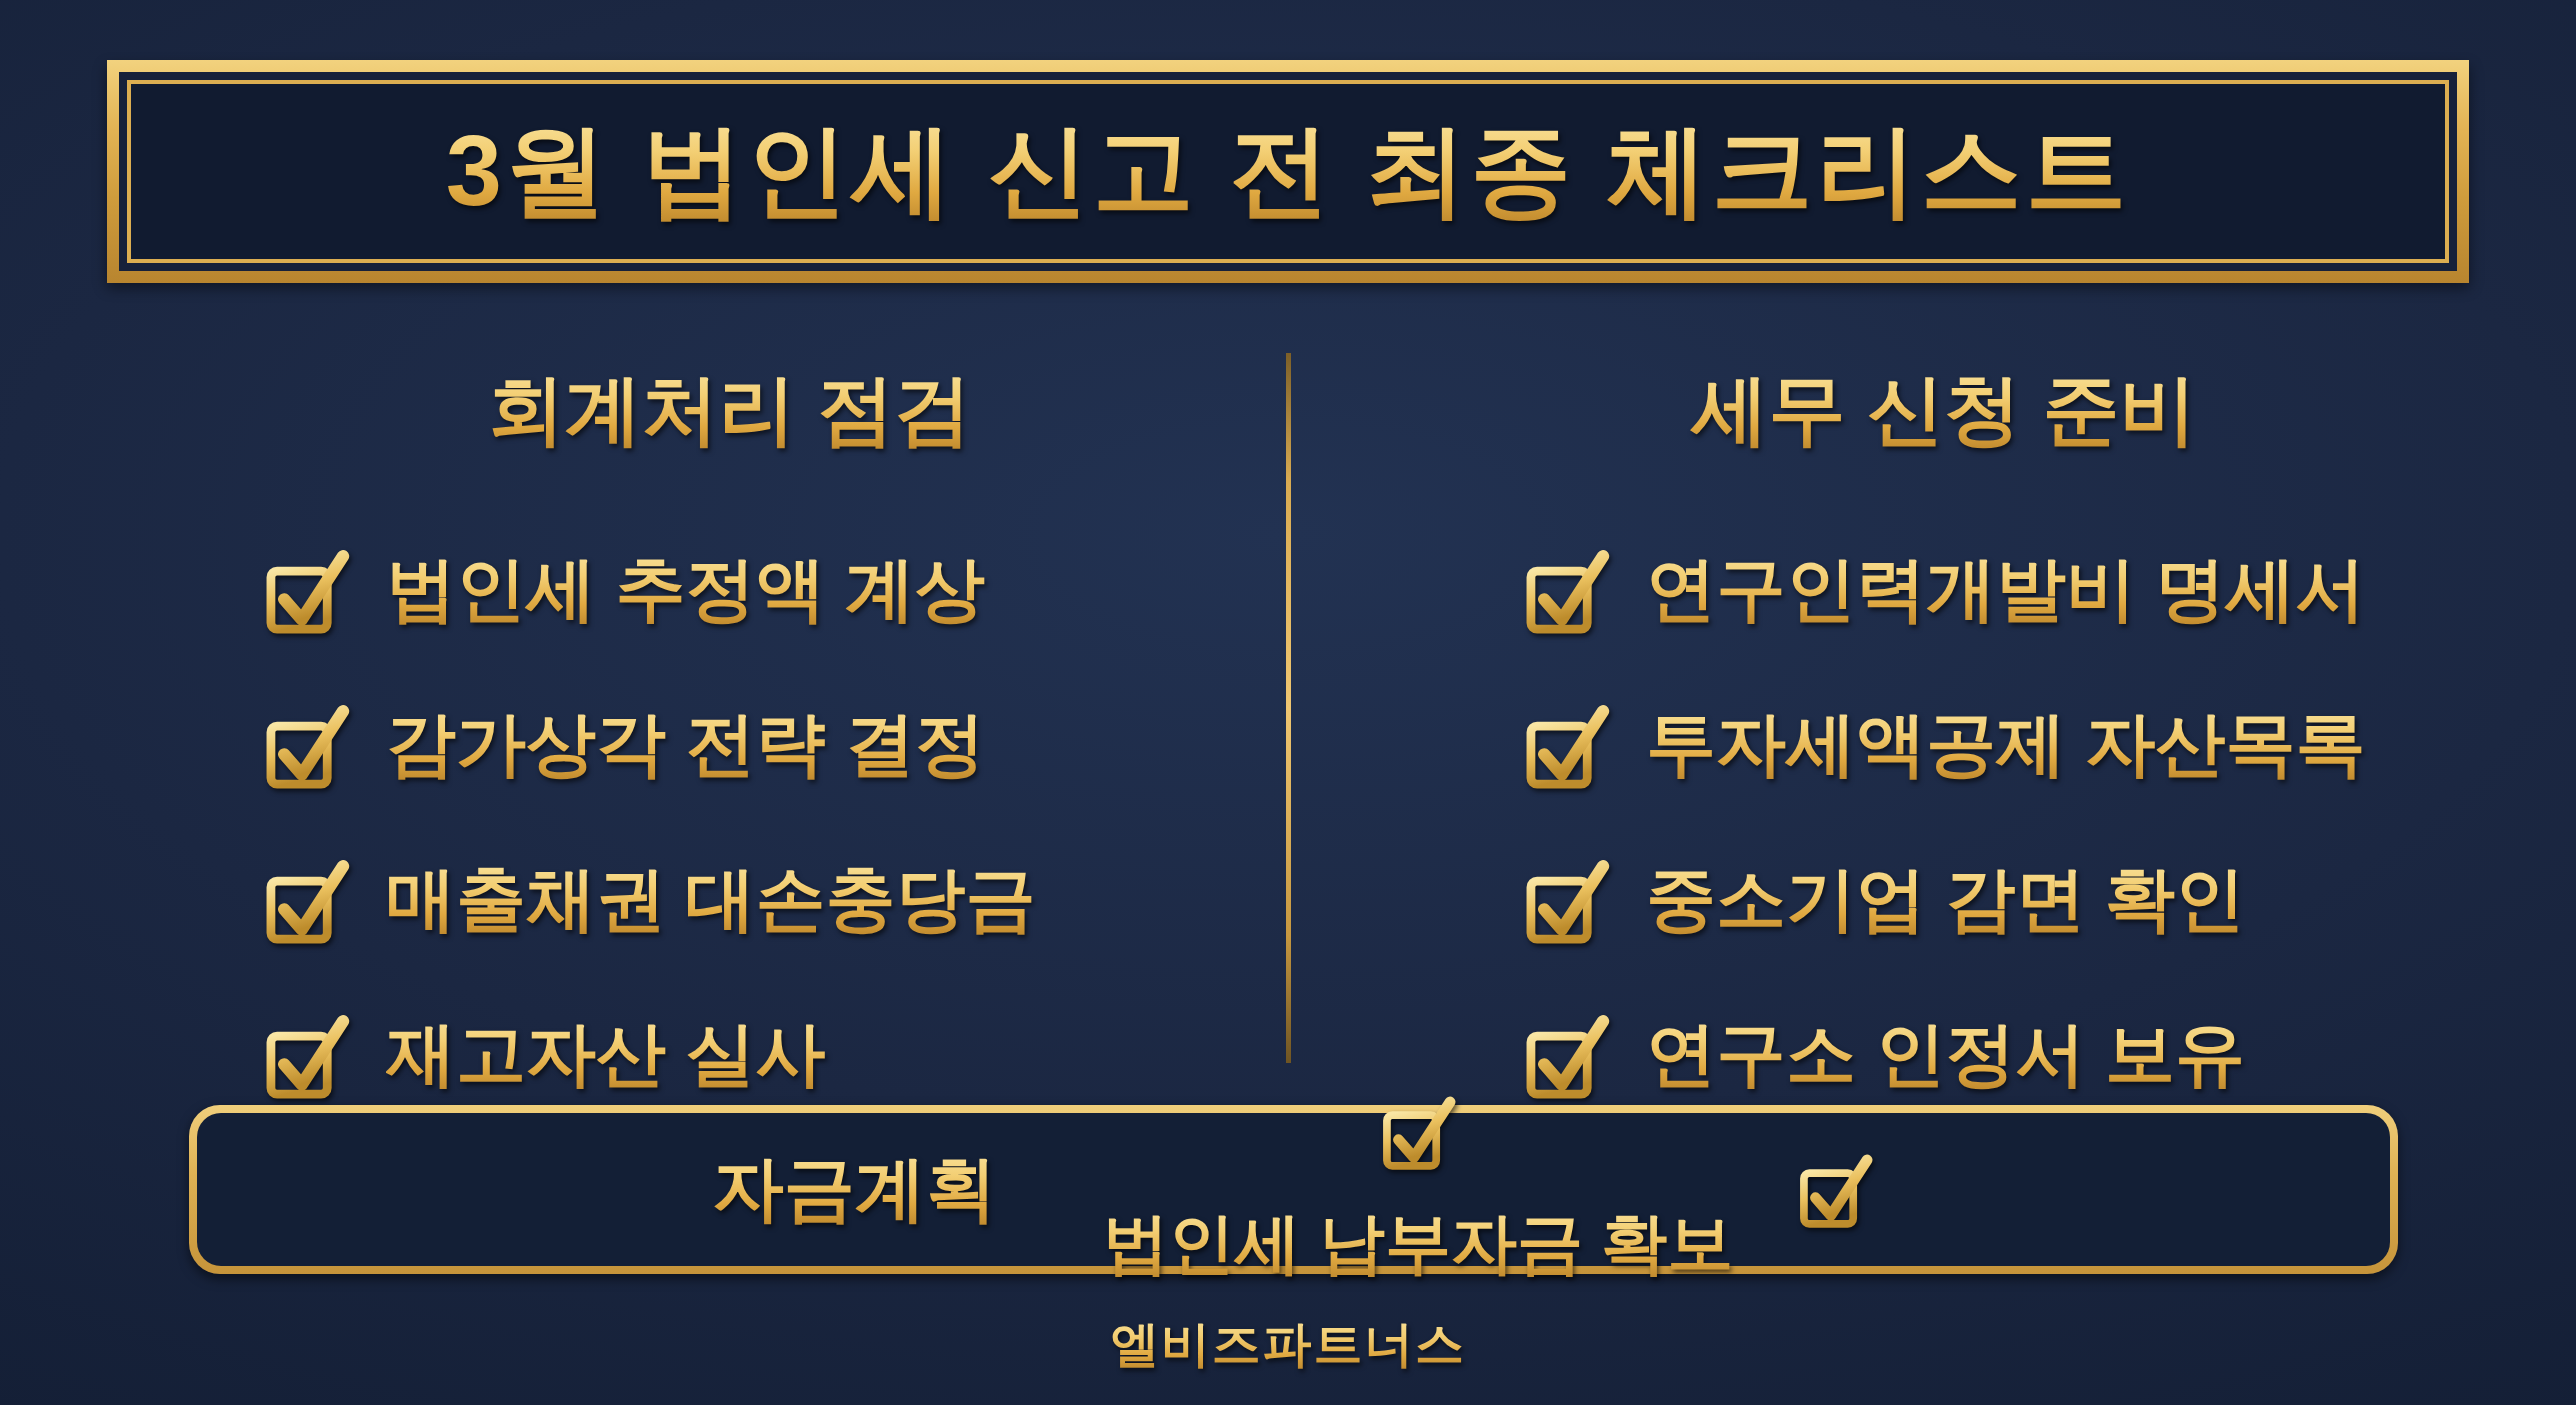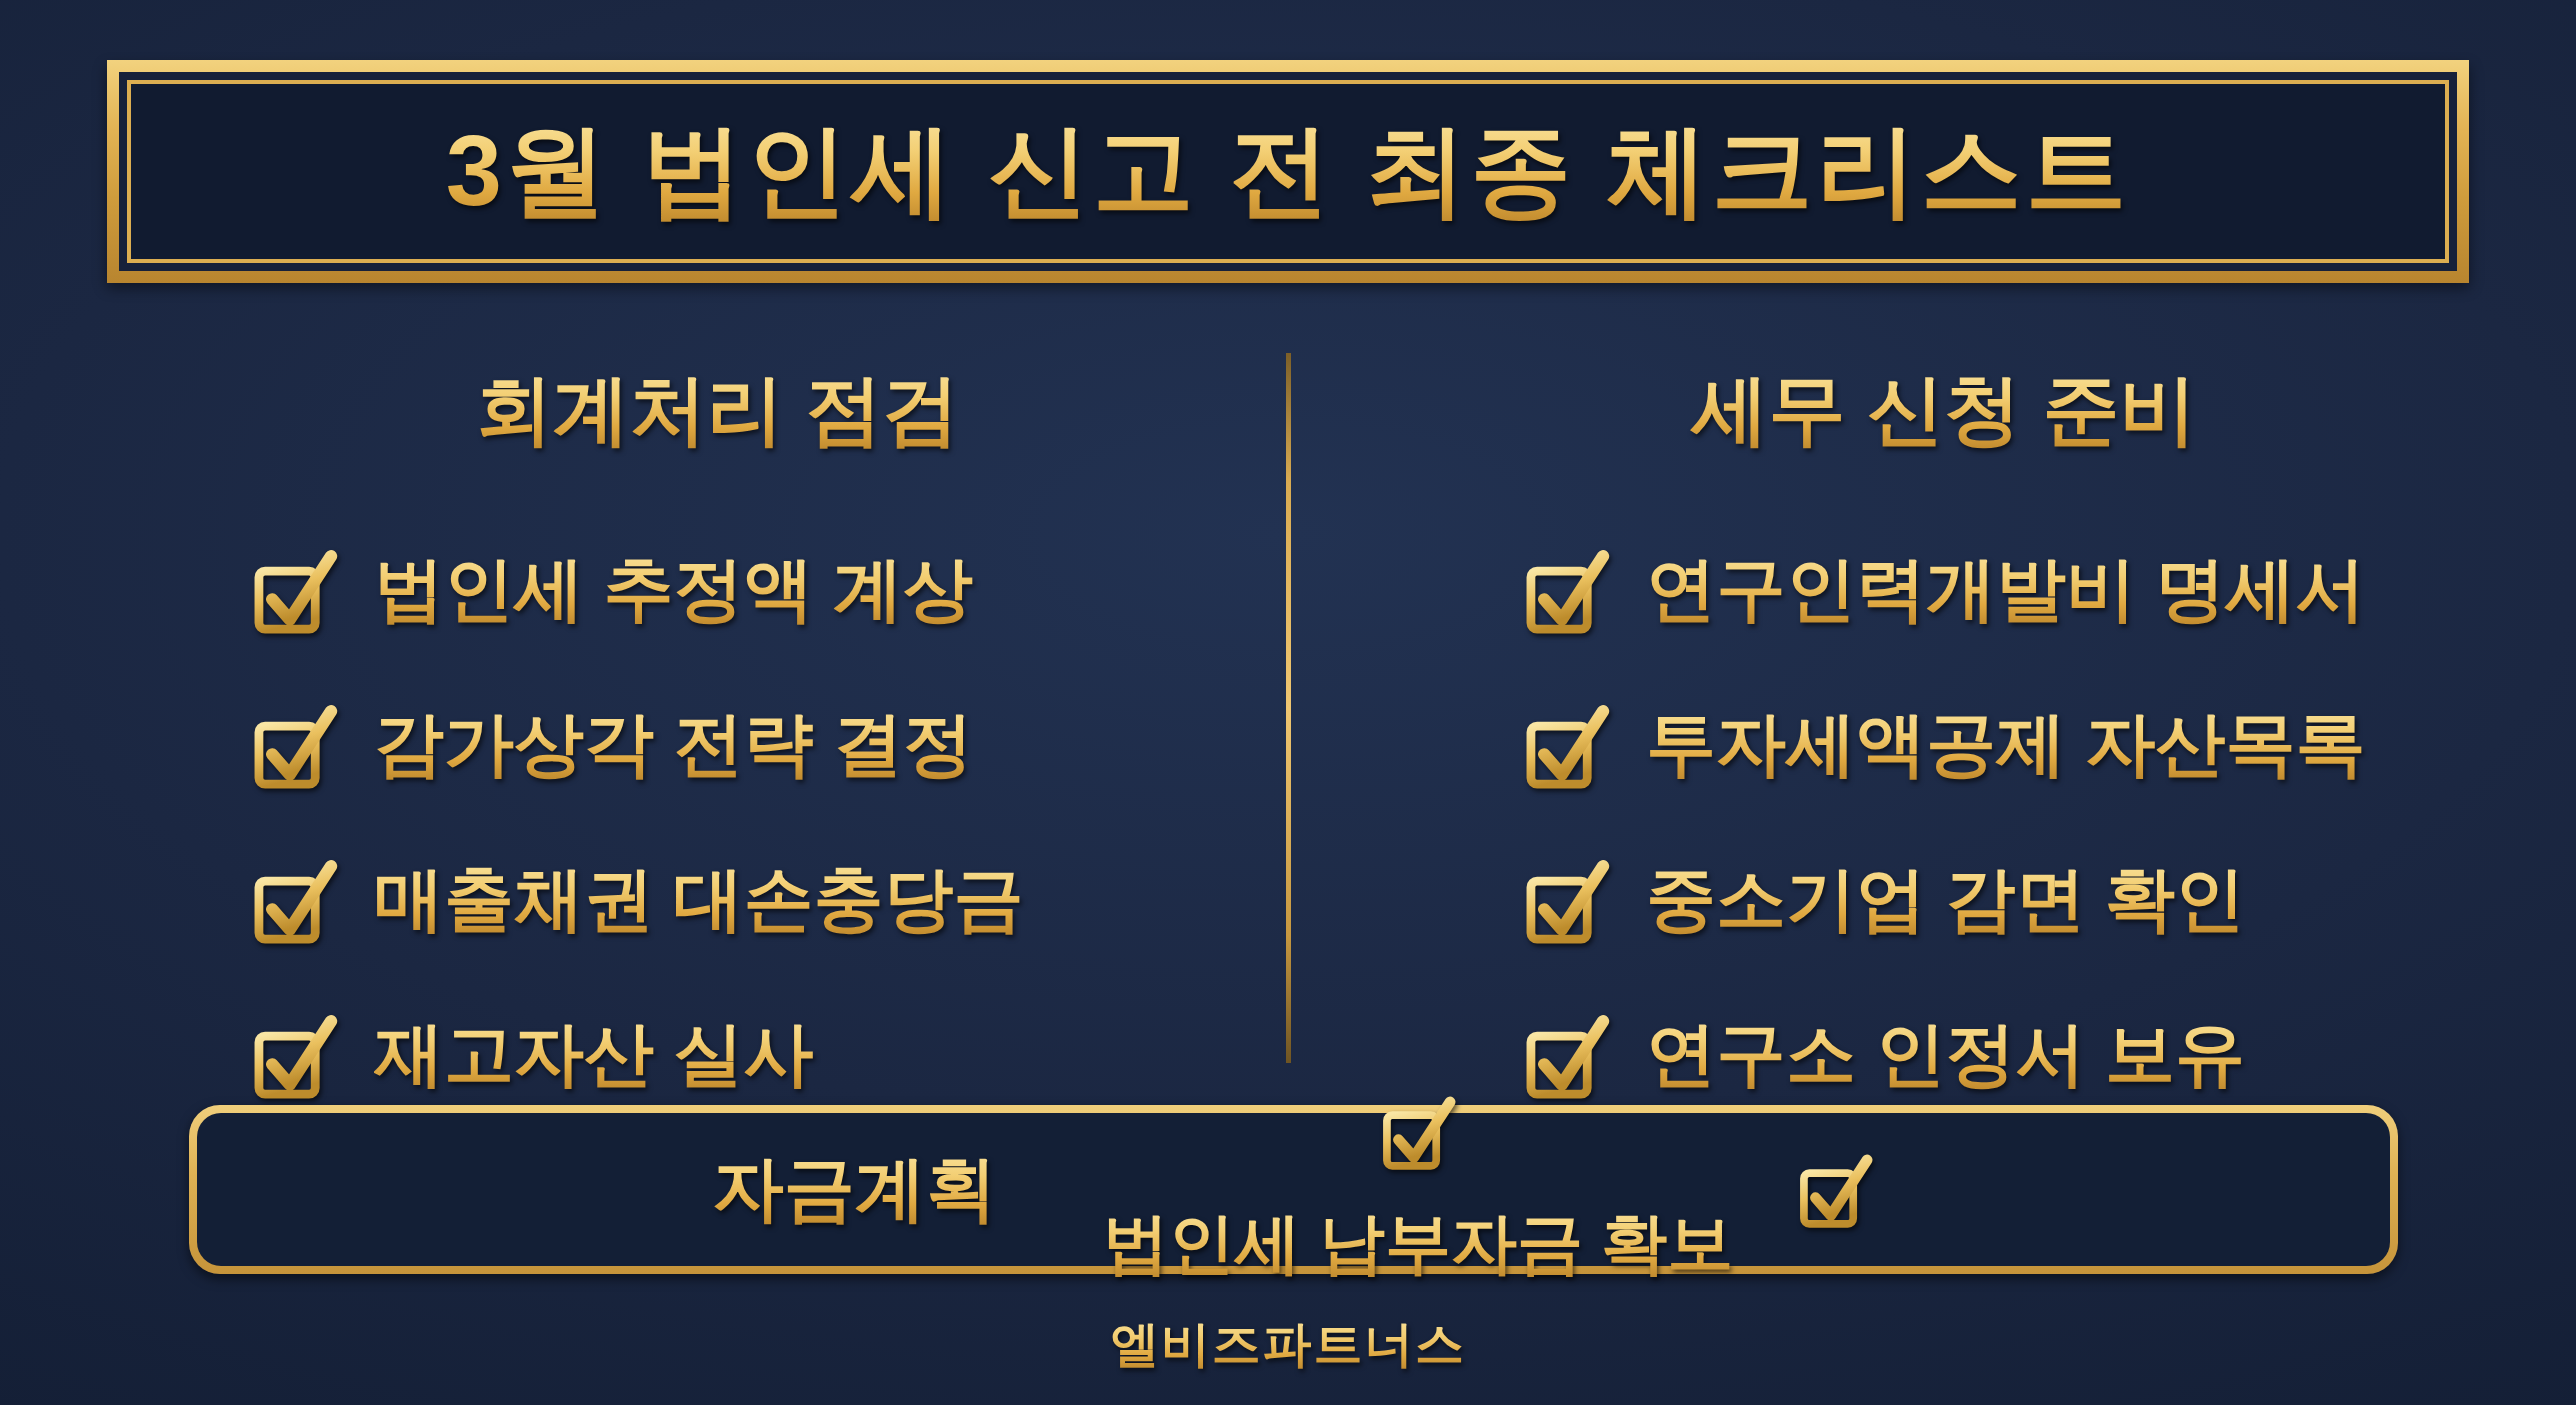--- a/index.html
+++ b/index.html
@@ -21,21 +21,21 @@
     padding:12px;box-shadow:0 5.5px 12.8px rgba(0,0,0,.45);
   }
   .banner-mid{background:#16213a;height:100%;box-sizing:border-box;padding:8.2px;}
   .banner-inner{
     border:4.6px solid #dcae51;background:#111b30;height:100%;box-sizing:border-box;
     display:flex;align-items:center;justify-content:center;
   }
   .title{font-size:101px;font-weight:700;letter-spacing:3.7px;margin:0;white-space:nowrap;}
   
   .col{position:absolute;top:359px;}
-  .col-left{left:210px;width:1015px;}
+  .col-left{left:222px;width:1015px;}
   .col-right{left:1482px;width:924px;}
   .hdr{font-size:77px;font-weight:700;text-align:center;margin:0;white-space:nowrap;}
   .rows{margin-top:75px;display:flex;flex-direction:column;gap:51px;padding-left:41px;}
   .row{display:flex;align-items:center;gap:35px;height:104px;}
   .cb{width:88px;height:95px;flex:none;filter:drop-shadow(2.7px 3.7px 2.7px rgba(0,0,0,.6));}
   .cb-sm{width:77px;height:84px;}
   .item{font-size:70px;font-weight:700;white-space:nowrap;}
   .divider{
     position:absolute;left:1286px;top:353px;width:4.6px;height:710px;
     background:linear-gradient(180deg,#7c5f28 0%,#d9ab52 18%,#efc671 50%,#c79840 82%,#6e5423 100%);

